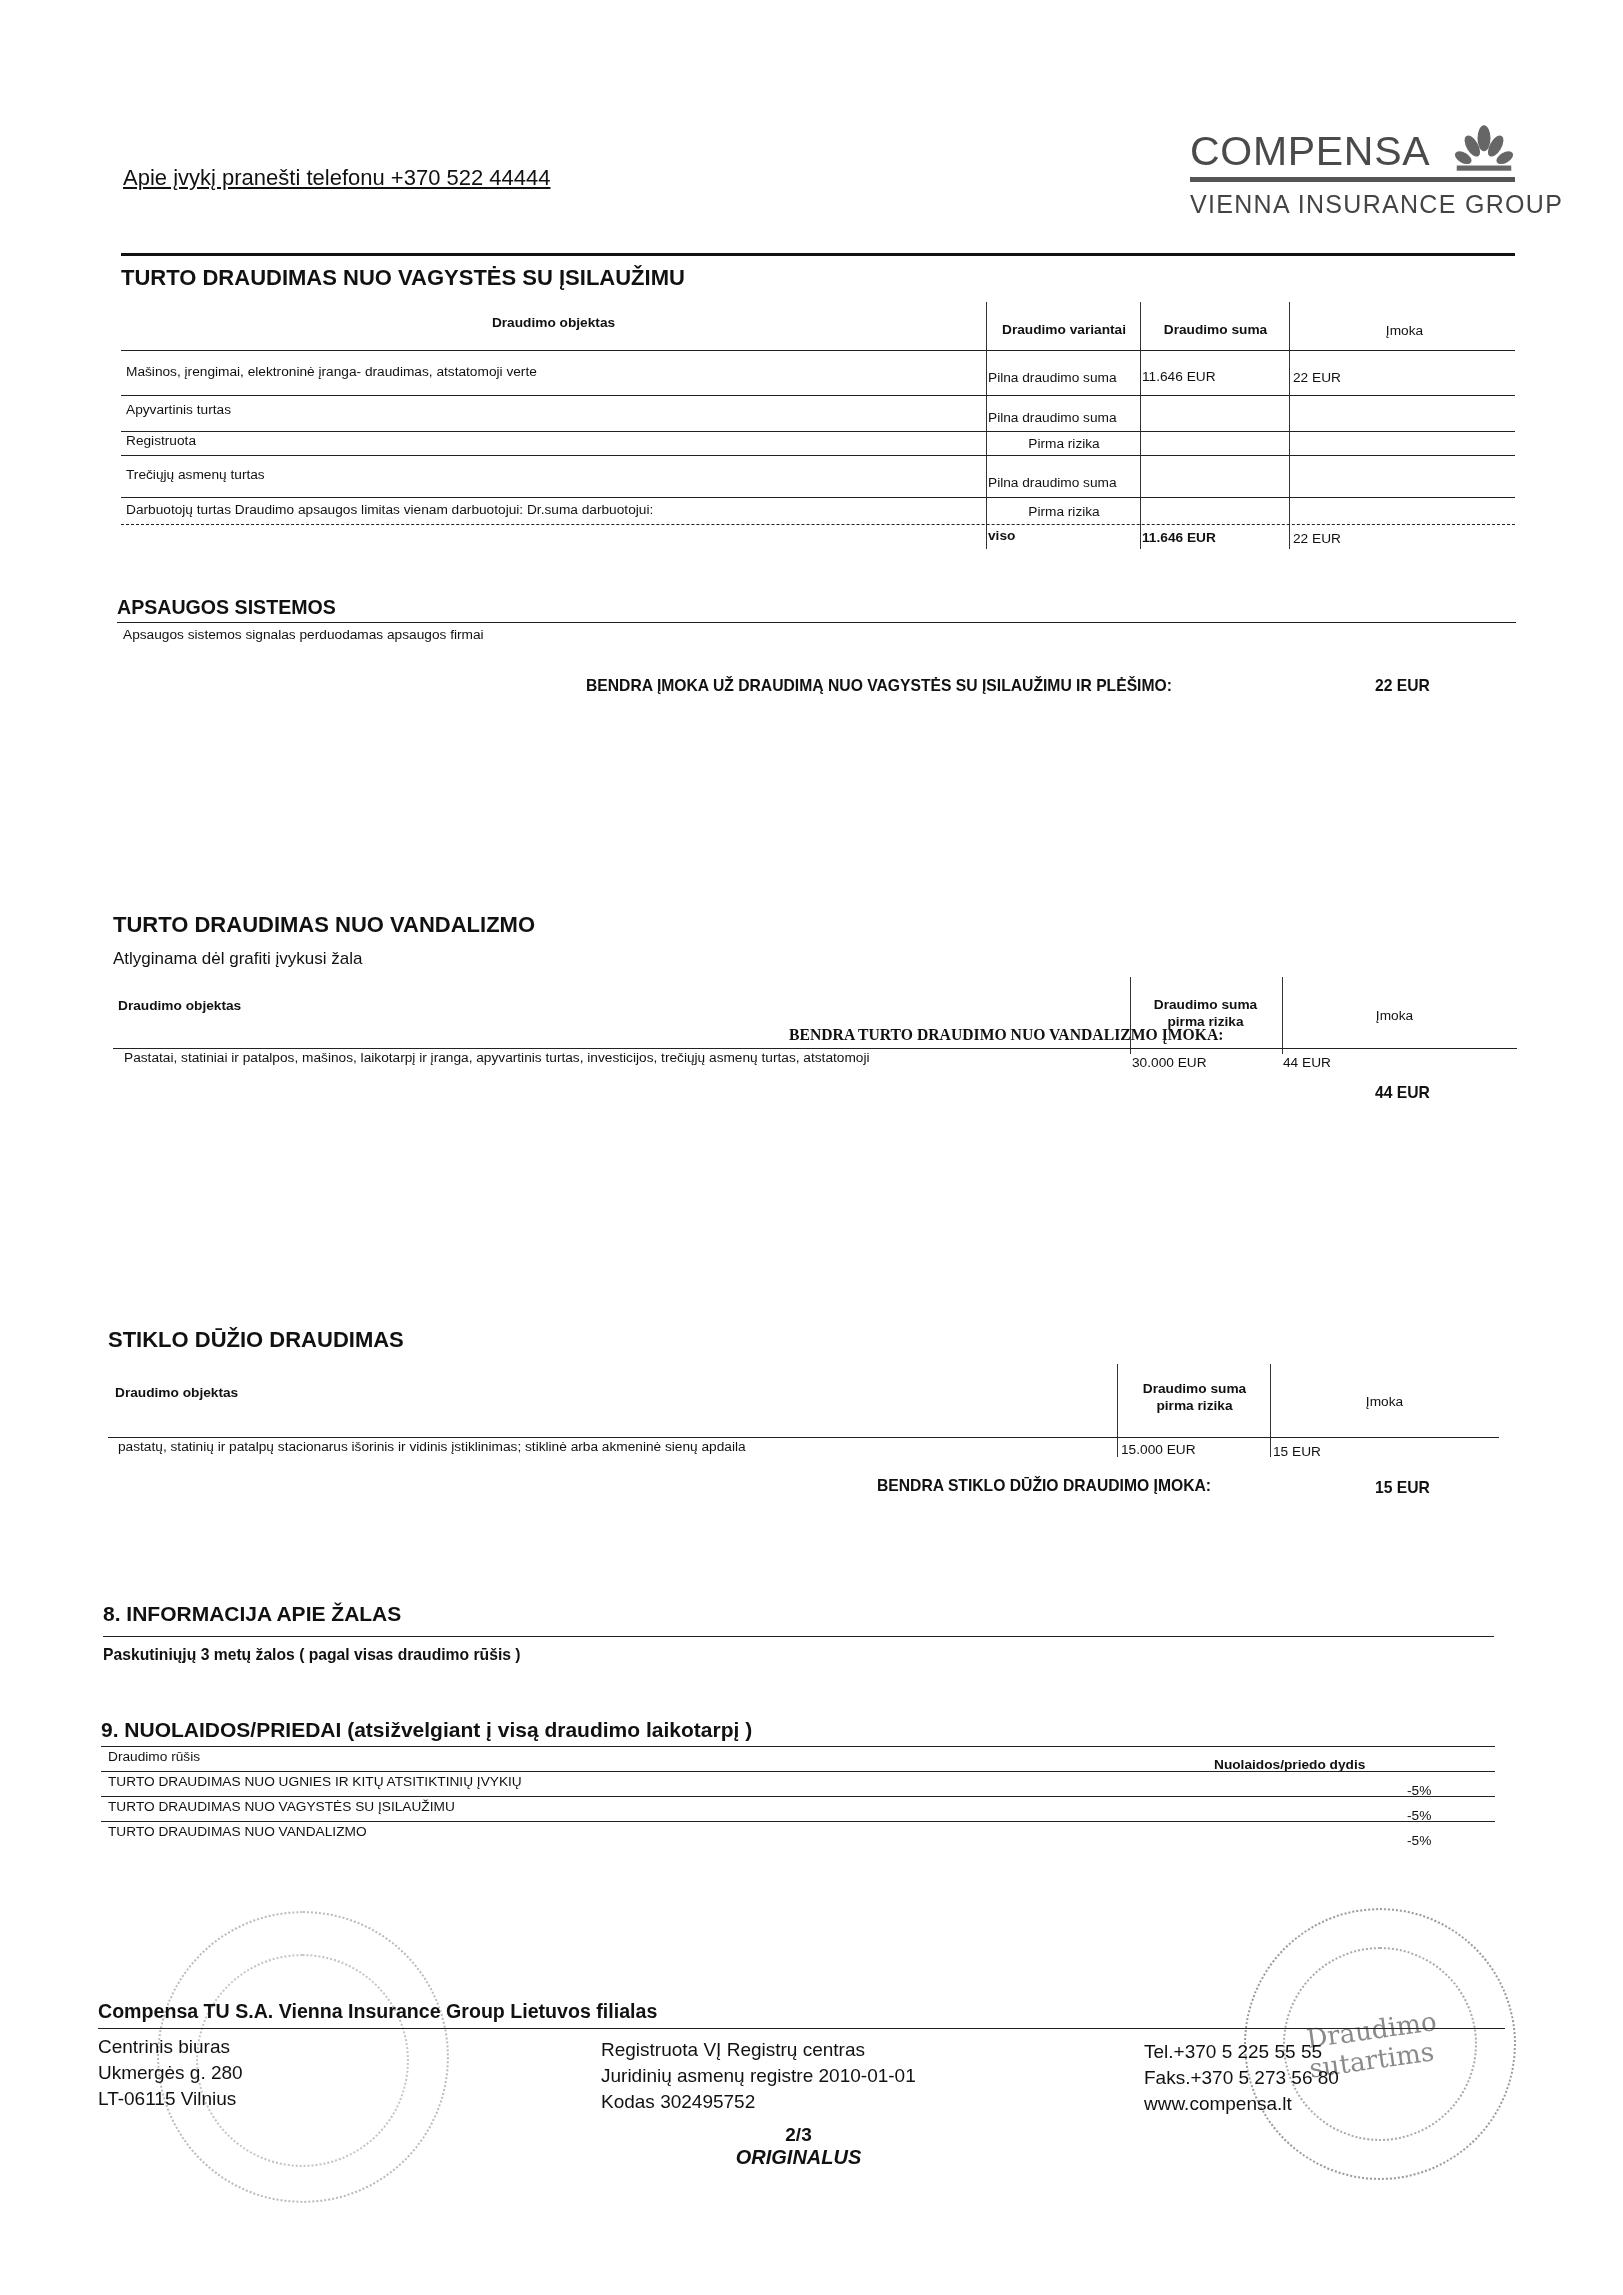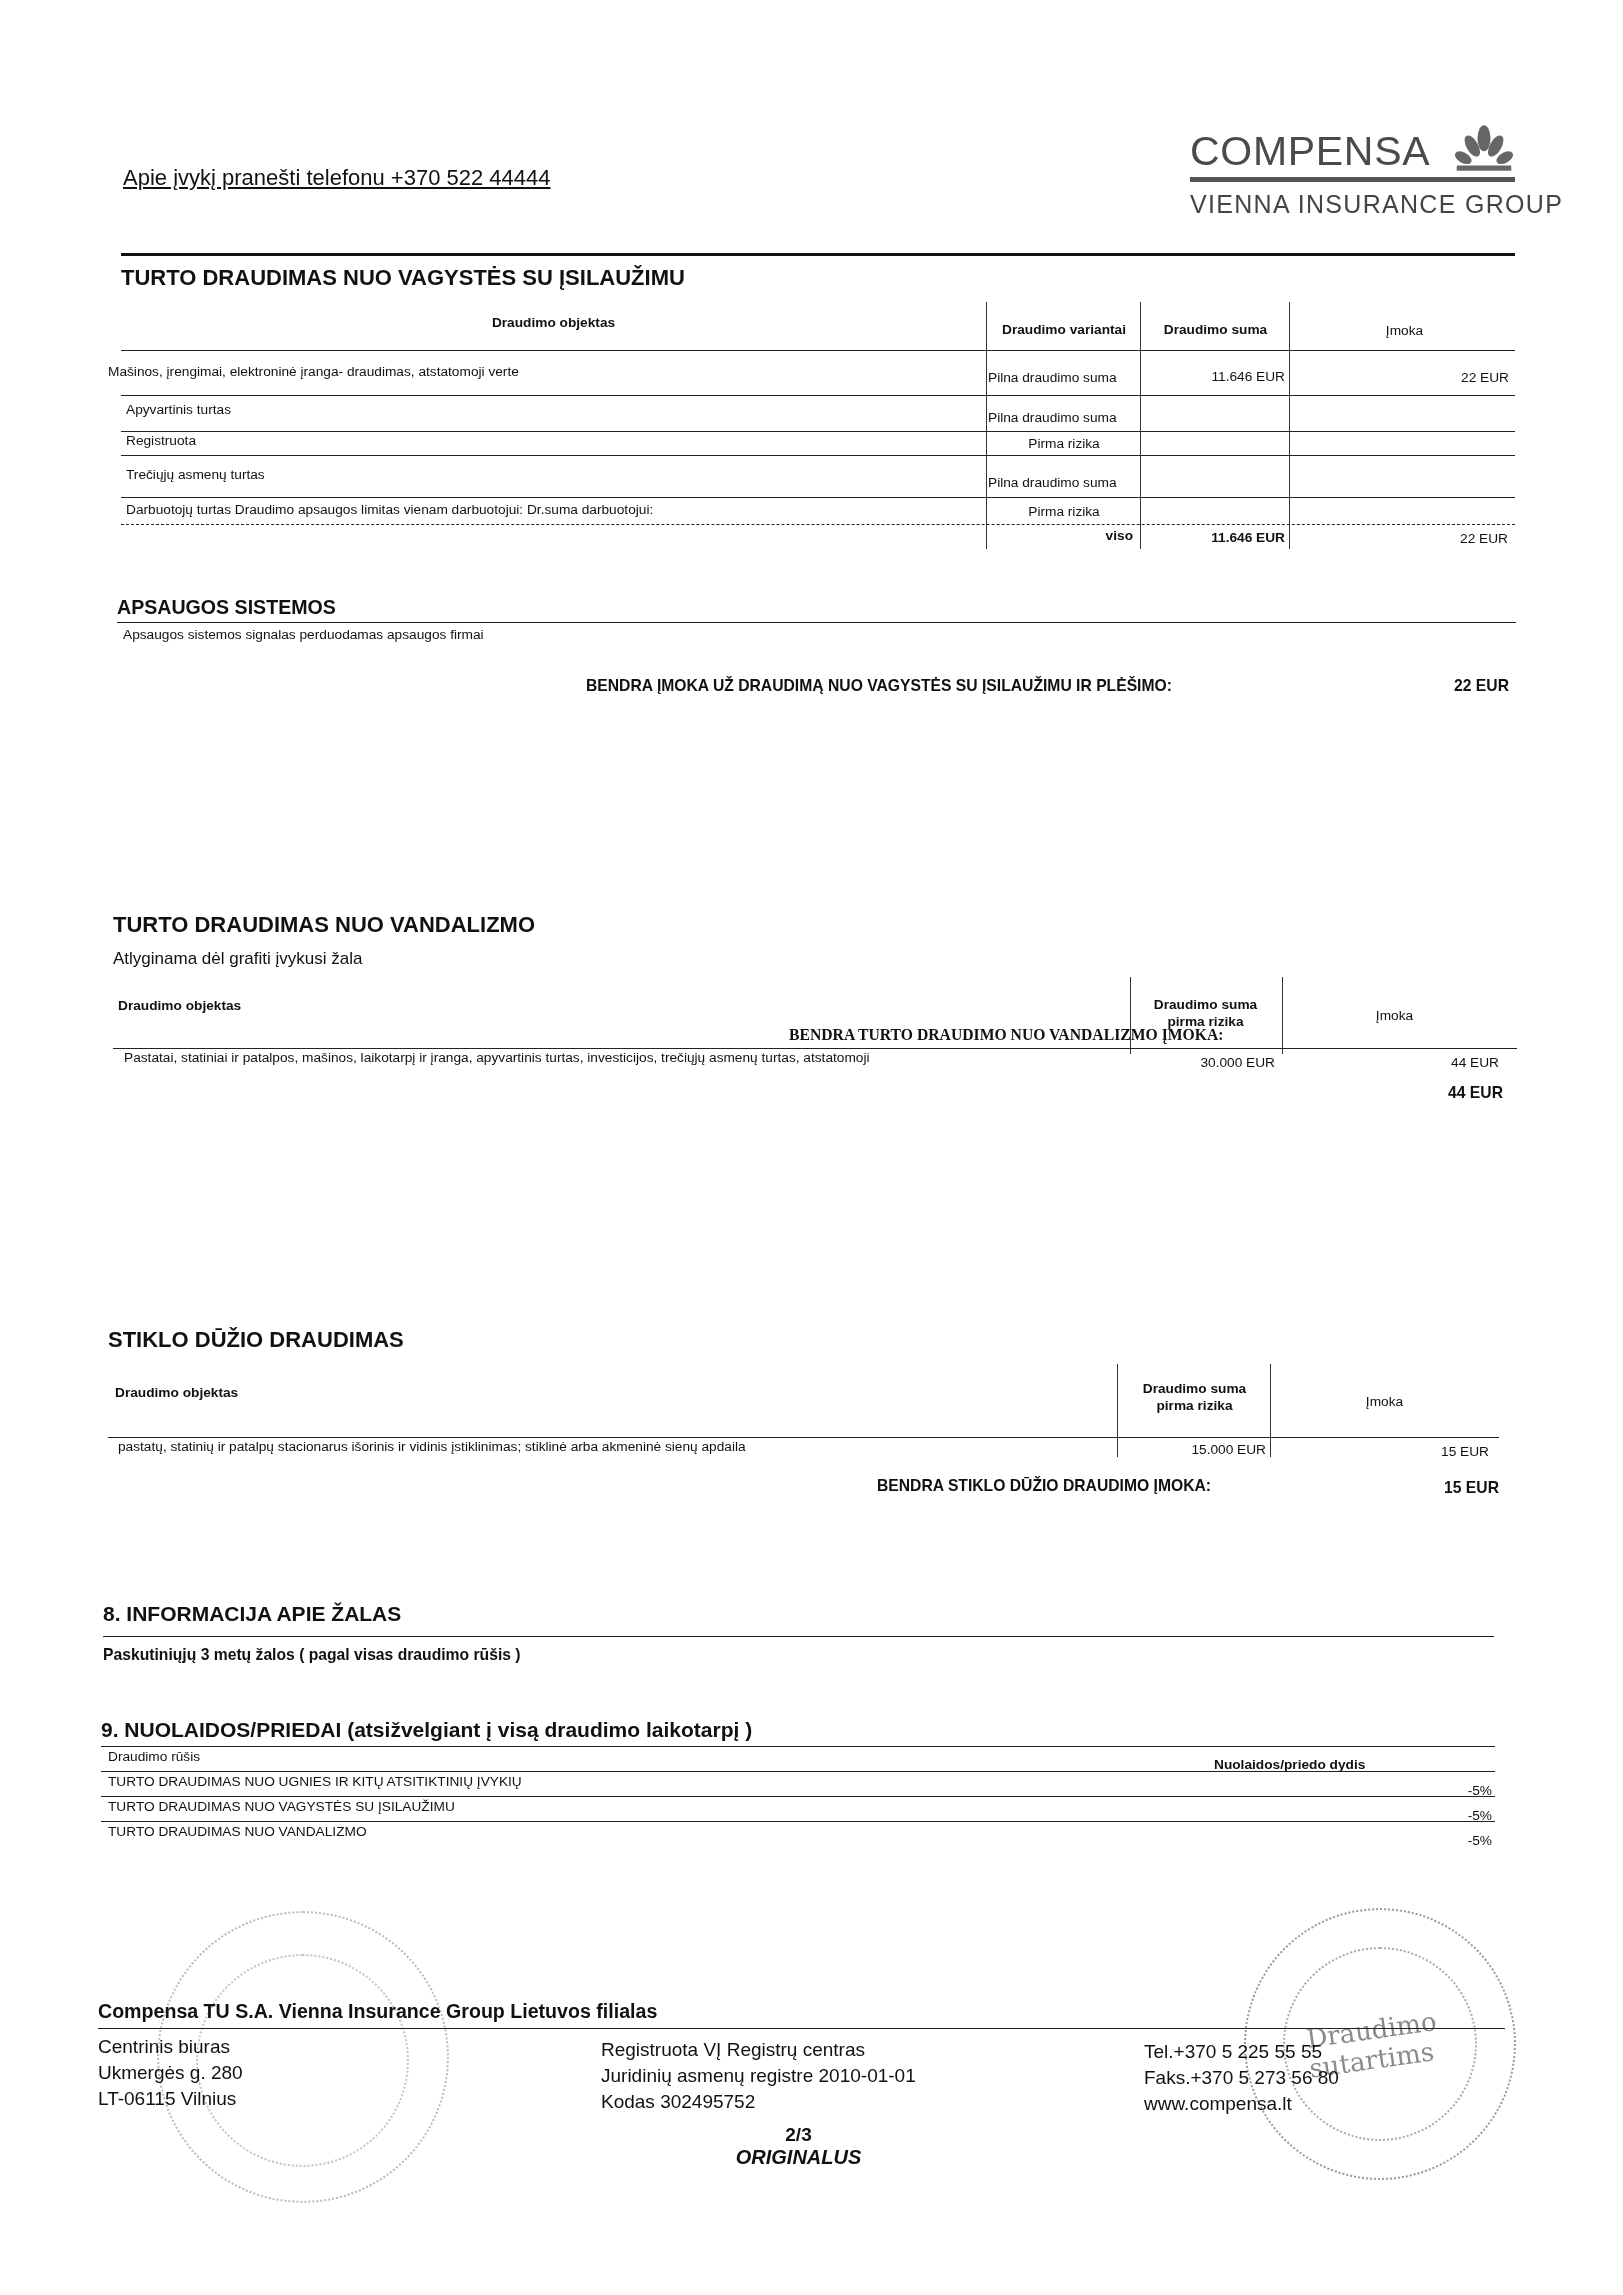--- a/index.html
+++ b/index.html
@@ -6,21 +6,21 @@
   body { width: 1623px; height: 2295px; position: relative; overflow: hidden;
          font-family: "Liberation Sans", sans-serif; color: #111; }
   .abs { position: absolute; }
   .hr { position: absolute; height: 0; border-top: 1.3px solid #222; }
   .hr.thick { border-top: 3.3px solid #111; }
   .vr { position: absolute; width: 0; border-left: 1.3px solid #333; }
   .b { font-weight: bold; }
   .sm { font-size: 13.7px; }
   .md { font-size: 15.7px; }
   .h2 { font-size: 22px; font-weight: bold; }
-  .right { text-align: right; }
+  .right { }
   .center { text-align: center; }
   .nowrap { white-space: nowrap; }
 
   
   .phone-link { left: 123px; top: 165px; font-size: 22px; text-decoration: underline; color: #111; }
   .logo-word { left: 1190px; top: 128px; font-size: 41px; letter-spacing: 0.7px; color: #4a4a4a; font-weight: normal; }
   .logo-mark { left: 1454px; top: 124px; width: 60px; height: 48px; }
   .logo-bar { left: 1190px; top: 177px; width: 325px; height: 5.2px; background: #555; }
   .logo-sub { left: 1190px; top: 190px; font-size: 25px; letter-spacing: 1.3px; color: #444; }
 
@@ -62,21 +62,21 @@
   <div class="vr" style="left:1140px; top:302px; height:247px;"></div>
   <div class="vr" style="left:1289px; top:302px; height:247px;"></div>
 
   <div class="hr" style="left:121px; top:350px; width:1394px;"></div>
   <div class="hr" style="left:121px; top:395px; width:1394px;"></div>
   <div class="hr" style="left:121px; top:431px; width:1394px;"></div>
   <div class="hr" style="left:121px; top:455px; width:1394px;"></div>
   <div class="hr" style="left:121px; top:497px; width:1394px;"></div>
   <div class="hr" style="left:121px; top:524px; width:1394px; border-top-style:dashed;"></div>
 
-  <div class="abs sm nowrap" style="left:108px; top:364px;">Mašinos, įrengimai, elektroninė įranga- draudimas,   atstatomoji verte</div>
+  <div class="abs sm nowrap" style="left:126px; top:364px;">Mašinos, įrengimai, elektroninė įranga- draudimas,   atstatomoji verte</div>
   <div class="abs sm nowrap" style="left:988px; top:370px;">Pilna draudimo suma</div>
   <div class="abs sm right" style="left:1142px; top:369px; width:143px;">11.646 EUR</div>
   <div class="abs sm right" style="left:1293px; top:370px; width:216px;">22 EUR</div>
 
   <div class="abs sm nowrap" style="left:126px; top:402px;">Apyvartinis turtas</div>
   <div class="abs sm nowrap" style="left:988px; top:410px;">Pilna draudimo suma</div>
 
   <div class="abs sm nowrap" style="left:126px; top:433px;">Registruota</div>
   <div class="abs sm center" style="left:988px; top:436px; width:152px;">Pirma rizika</div>
 

